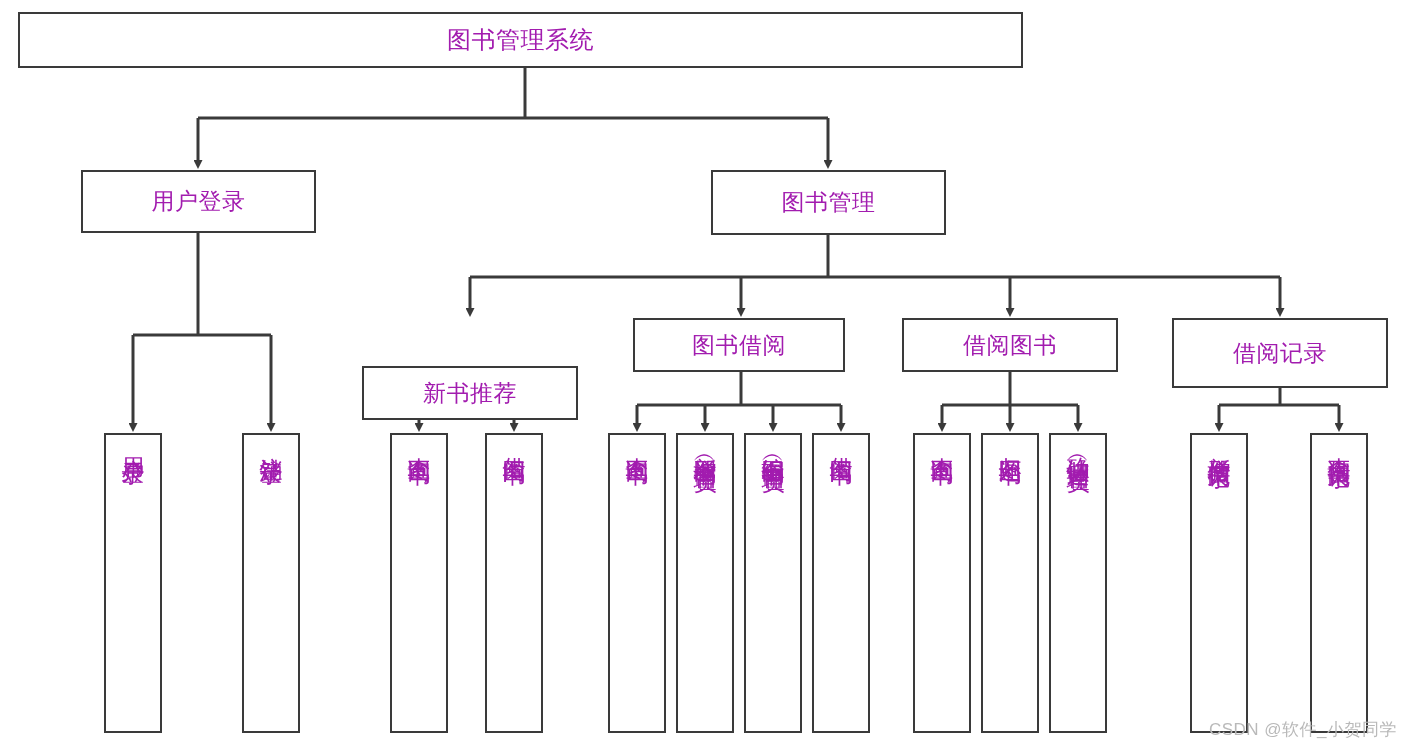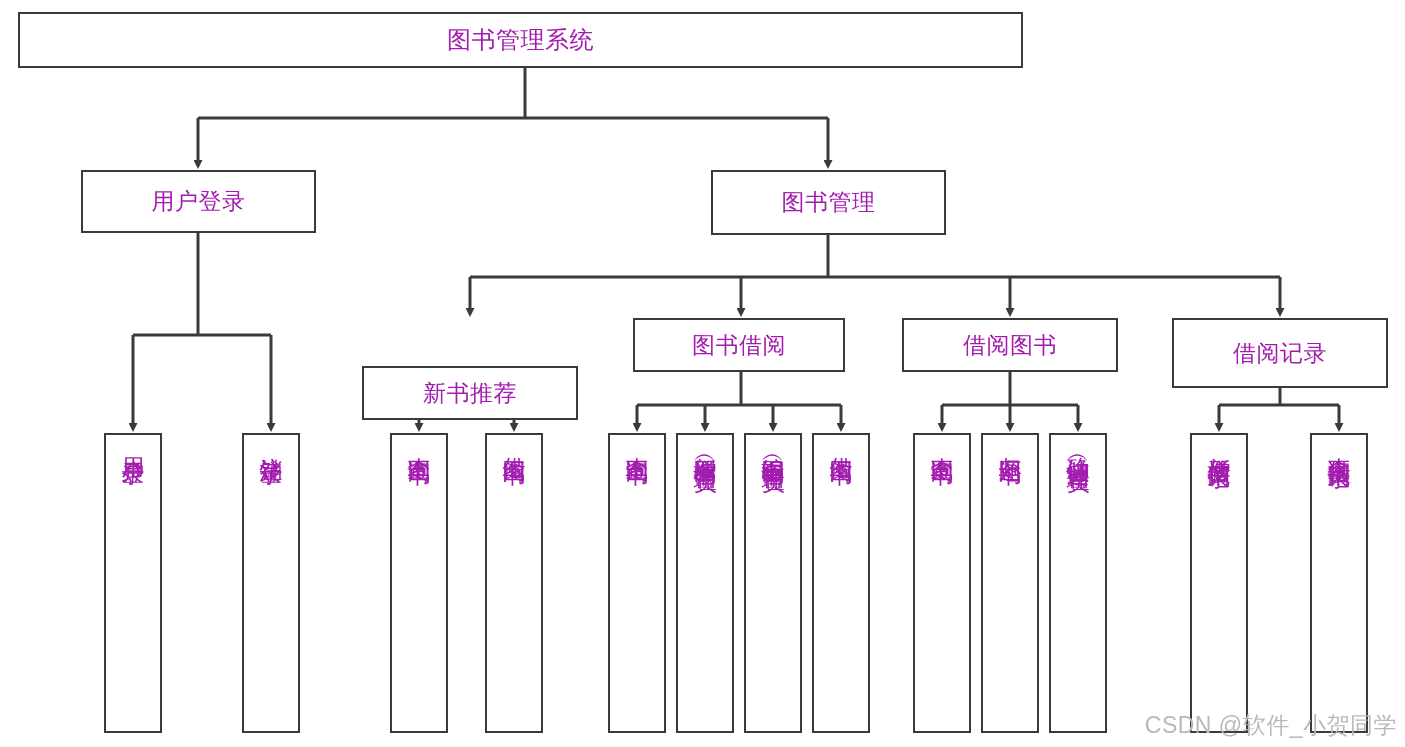--- a/index.html
+++ b/index.html
@@ -60,21 +60,21 @@
     text-orientation: upright;
     font-size: 23px;
     line-height: 1.0;
     letter-spacing: 2px;
     white-space: nowrap;
   }
   #watermark {
     position: absolute;
     right: 8px;
     bottom: 6px;
-    font-size: 23px;
+    font-size: 17px;
     color: #b9b9b9;
     letter-spacing: 0.5px;
     white-space: nowrap;
     user-select: none;
   }
 </style>
 </head>
 <body>
 
 <div id="canvas">

